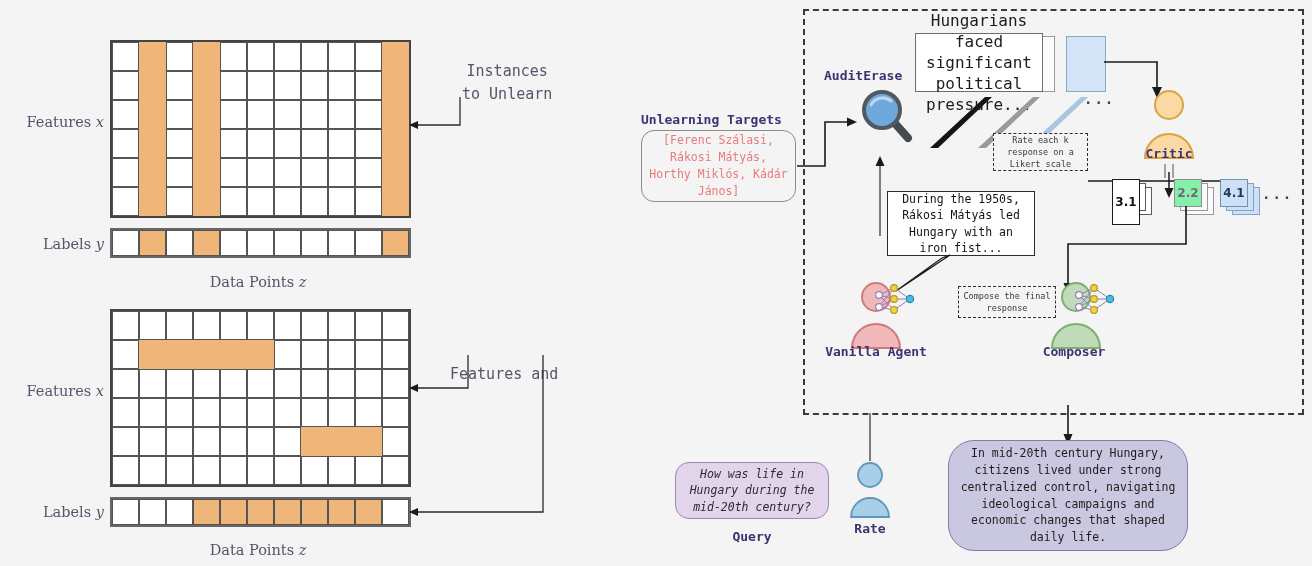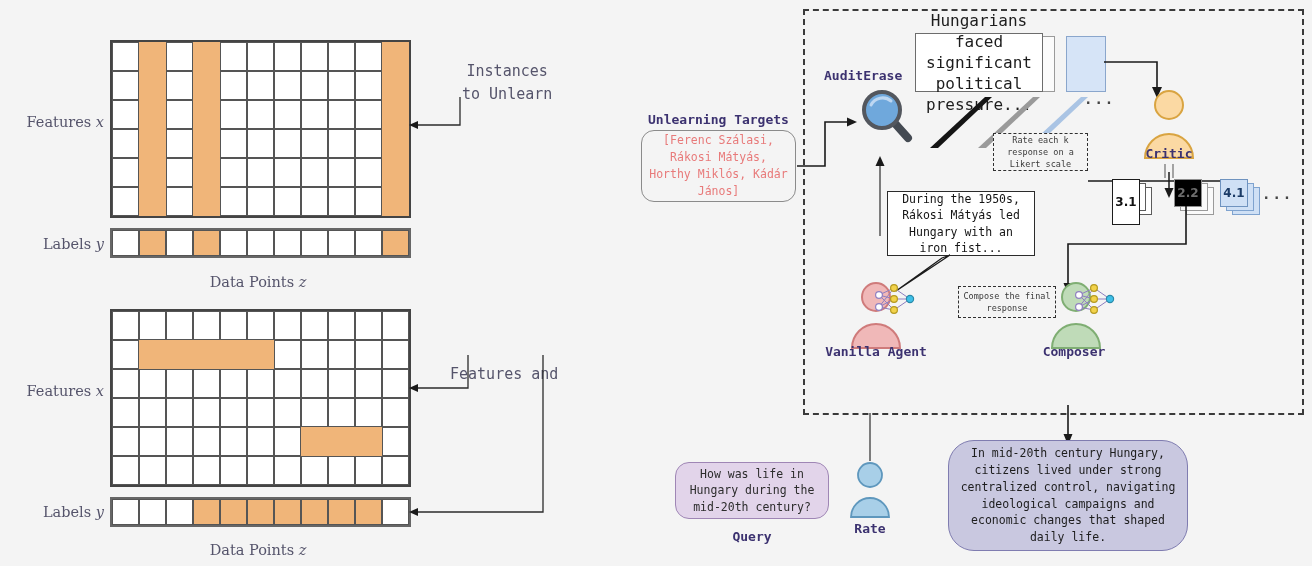--- a/index.html
+++ b/index.html
@@ -311,21 +311,21 @@
 
 <svg width="160" height="200" style="left:405px;top:355px;">
   <path d="M 63 0 L 63 33 L 10 33" stroke="#2b2b2b" stroke-width="1.3" fill="none"></path>
   <path d="M 4 33 L 13 29 L 13 37 Z" fill="#1a1a1a"></path>
   <path d="M 138 0 L 138 157 L 10 157" stroke="#2b2b2b" stroke-width="1.3" fill="none"></path>
   <path d="M 4 157 L 13 153 L 13 161 Z" fill="#1a1a1a"></path>
 </svg>
 
 <div class="dashbox" style="left:803px;top:9px;width:497px;height:402px;"></div>
 
-<div class="abs hdr" style="left:641px;top:112px;width:155px;text-align:center;">Unlearning Targets</div>
+<div class="abs hdr" style="left:641px;top:112px;width:155px;text-align:left;">Unlearning Targets</div>
 <div class="target-card" style="left:641px;top:130px;width:155px;height:72px;">[Ferenc Szálasi, Rákosi Mátyás, Horthy Miklós, Kádár János]</div>
 
 <svg width="100" height="120" style="left:793px;top:110px;">
   <path d="M 4 56 L 32 56 L 32 12 L 56 12" stroke="#1a1a1a" stroke-width="1.6" fill="none"></path>
   <path d="M 64 12 L 54 7.5 L 54 16.5 Z" fill="#1a1a1a"></path>
 </svg>
 
 <div class="abs hdr" style="left:824px;top:68px;">AuditErase</div>
 <svg width="70" height="70" style="left:858px;top:86px;">
   <line x1="33" y1="33" x2="50" y2="52" stroke="#444a52" stroke-width="8" stroke-linecap="round"></line>
@@ -372,21 +372,21 @@
   <path d="M 141 34 L 136.5 24 L 145.5 24 Z" fill="#1a1a1a"></path>
   <path d="M 77 0 L 77 14 M 85 0 L 85 14" stroke="#6d6d6d" stroke-width="1.2" fill="none"></path>
 </svg>
 
 <div class="scorecard" style="left:1124px;top:187px;width:28px;height:28px;background:#fff;border:1.6px solid #5b5b5b;"></div>
 <div class="scorecard" style="left:1118px;top:183px;width:28px;height:28px;background:#fff;border:1.6px solid #5b5b5b;"></div>
 <div class="scorecard" style="left:1112px;top:179px;width:28px;height:46px;background:#fff;border:1.8px solid #1b1b1b;color:#111;">3.1</div>
 
 <div class="scorecard" style="left:1186px;top:187px;width:28px;height:28px;background:#fafafa;border:1.6px solid #9a9a9a;"></div>
 <div class="scorecard" style="left:1180px;top:183px;width:28px;height:28px;background:#fafafa;border:1.6px solid #9a9a9a;"></div>
-<div class="scorecard" style="left:1174px;top:179px;width:28px;height:28px;background:#000000;border:1.6px solid #8e8e8e;color:#6d6d6d;">2.2</div>
+<div class="scorecard" style="left:1174px;top:179px;width:28px;height:28px;background:#86efac;border:1.6px solid #8e8e8e;color:#6d6d6d;">2.2</div>
 
 <div class="scorecard" style="left:1232px;top:187px;width:28px;height:28px;background:#cfe0f5;border:1.6px solid #7fa3cf;"></div>
 <div class="scorecard" style="left:1226px;top:183px;width:28px;height:28px;background:#cfe0f5;border:1.6px solid #7fa3cf;"></div>
 <div class="scorecard" style="left:1220px;top:179px;width:28px;height:28px;background:#cfe0f5;border:1.6px solid #6f93bf;color:#1b3b66;">4.1</div>
 
 <div class="dots" style="left:1262px;top:186px;">...</div>
 
 <svg width="140" height="110" style="left:1055px;top:206px;">
   <path d="M 131 0 L 131 38 L 13 38 L 13 78" stroke="#1a1a1a" stroke-width="1.6" fill="none"></path>
   <path d="M 13 88 L 8.5 77 L 17.5 77 Z" fill="#1a1a1a"></path>
@@ -456,16 +456,16 @@
 
 <svg width="46" height="56" style="left:847px;top:461px;">
   <circle cx="23" cy="14" r="12" fill="#a8cfe8" stroke="#5e97bd" stroke-width="1.8"></circle>
   <path d="M 4 56 a 19 19 0 0 1 38 0 Z" fill="#a8cfe8" stroke="#5e97bd" stroke-width="1.8"></path>
 </svg>
 <div class="agent-name" style="left:820px;top:521px;width:100px;">Rate</div>
 <svg width="14" height="48" style="left:864px;top:413px;">
   <path d="M 6 0 L 6 48" stroke="#555" stroke-width="1.5" fill="none"></path>
 </svg>
 
-<div class="bubble query" style="left:675px;top:462px;width:154px;height:57px;">How was life in Hungary during the mid-20th century?</div>
+<div class="bubble query" style="left:675px;top:462px;width:154px;height:57px;font-style:italic;">How was life in Hungary during the mid-20th century?</div>
 <div class="agent-name" style="left:675px;top:529px;width:154px;">Query</div>
 
 <div class="bubble answer" style="left:948px;top:440px;width:240px;height:111px;border-radius:26px;">In mid-20th century Hungary, citizens lived under strong centralized control, navigating ideological campaigns and economic changes that shaped daily life.</div>
 
 </body></html>

